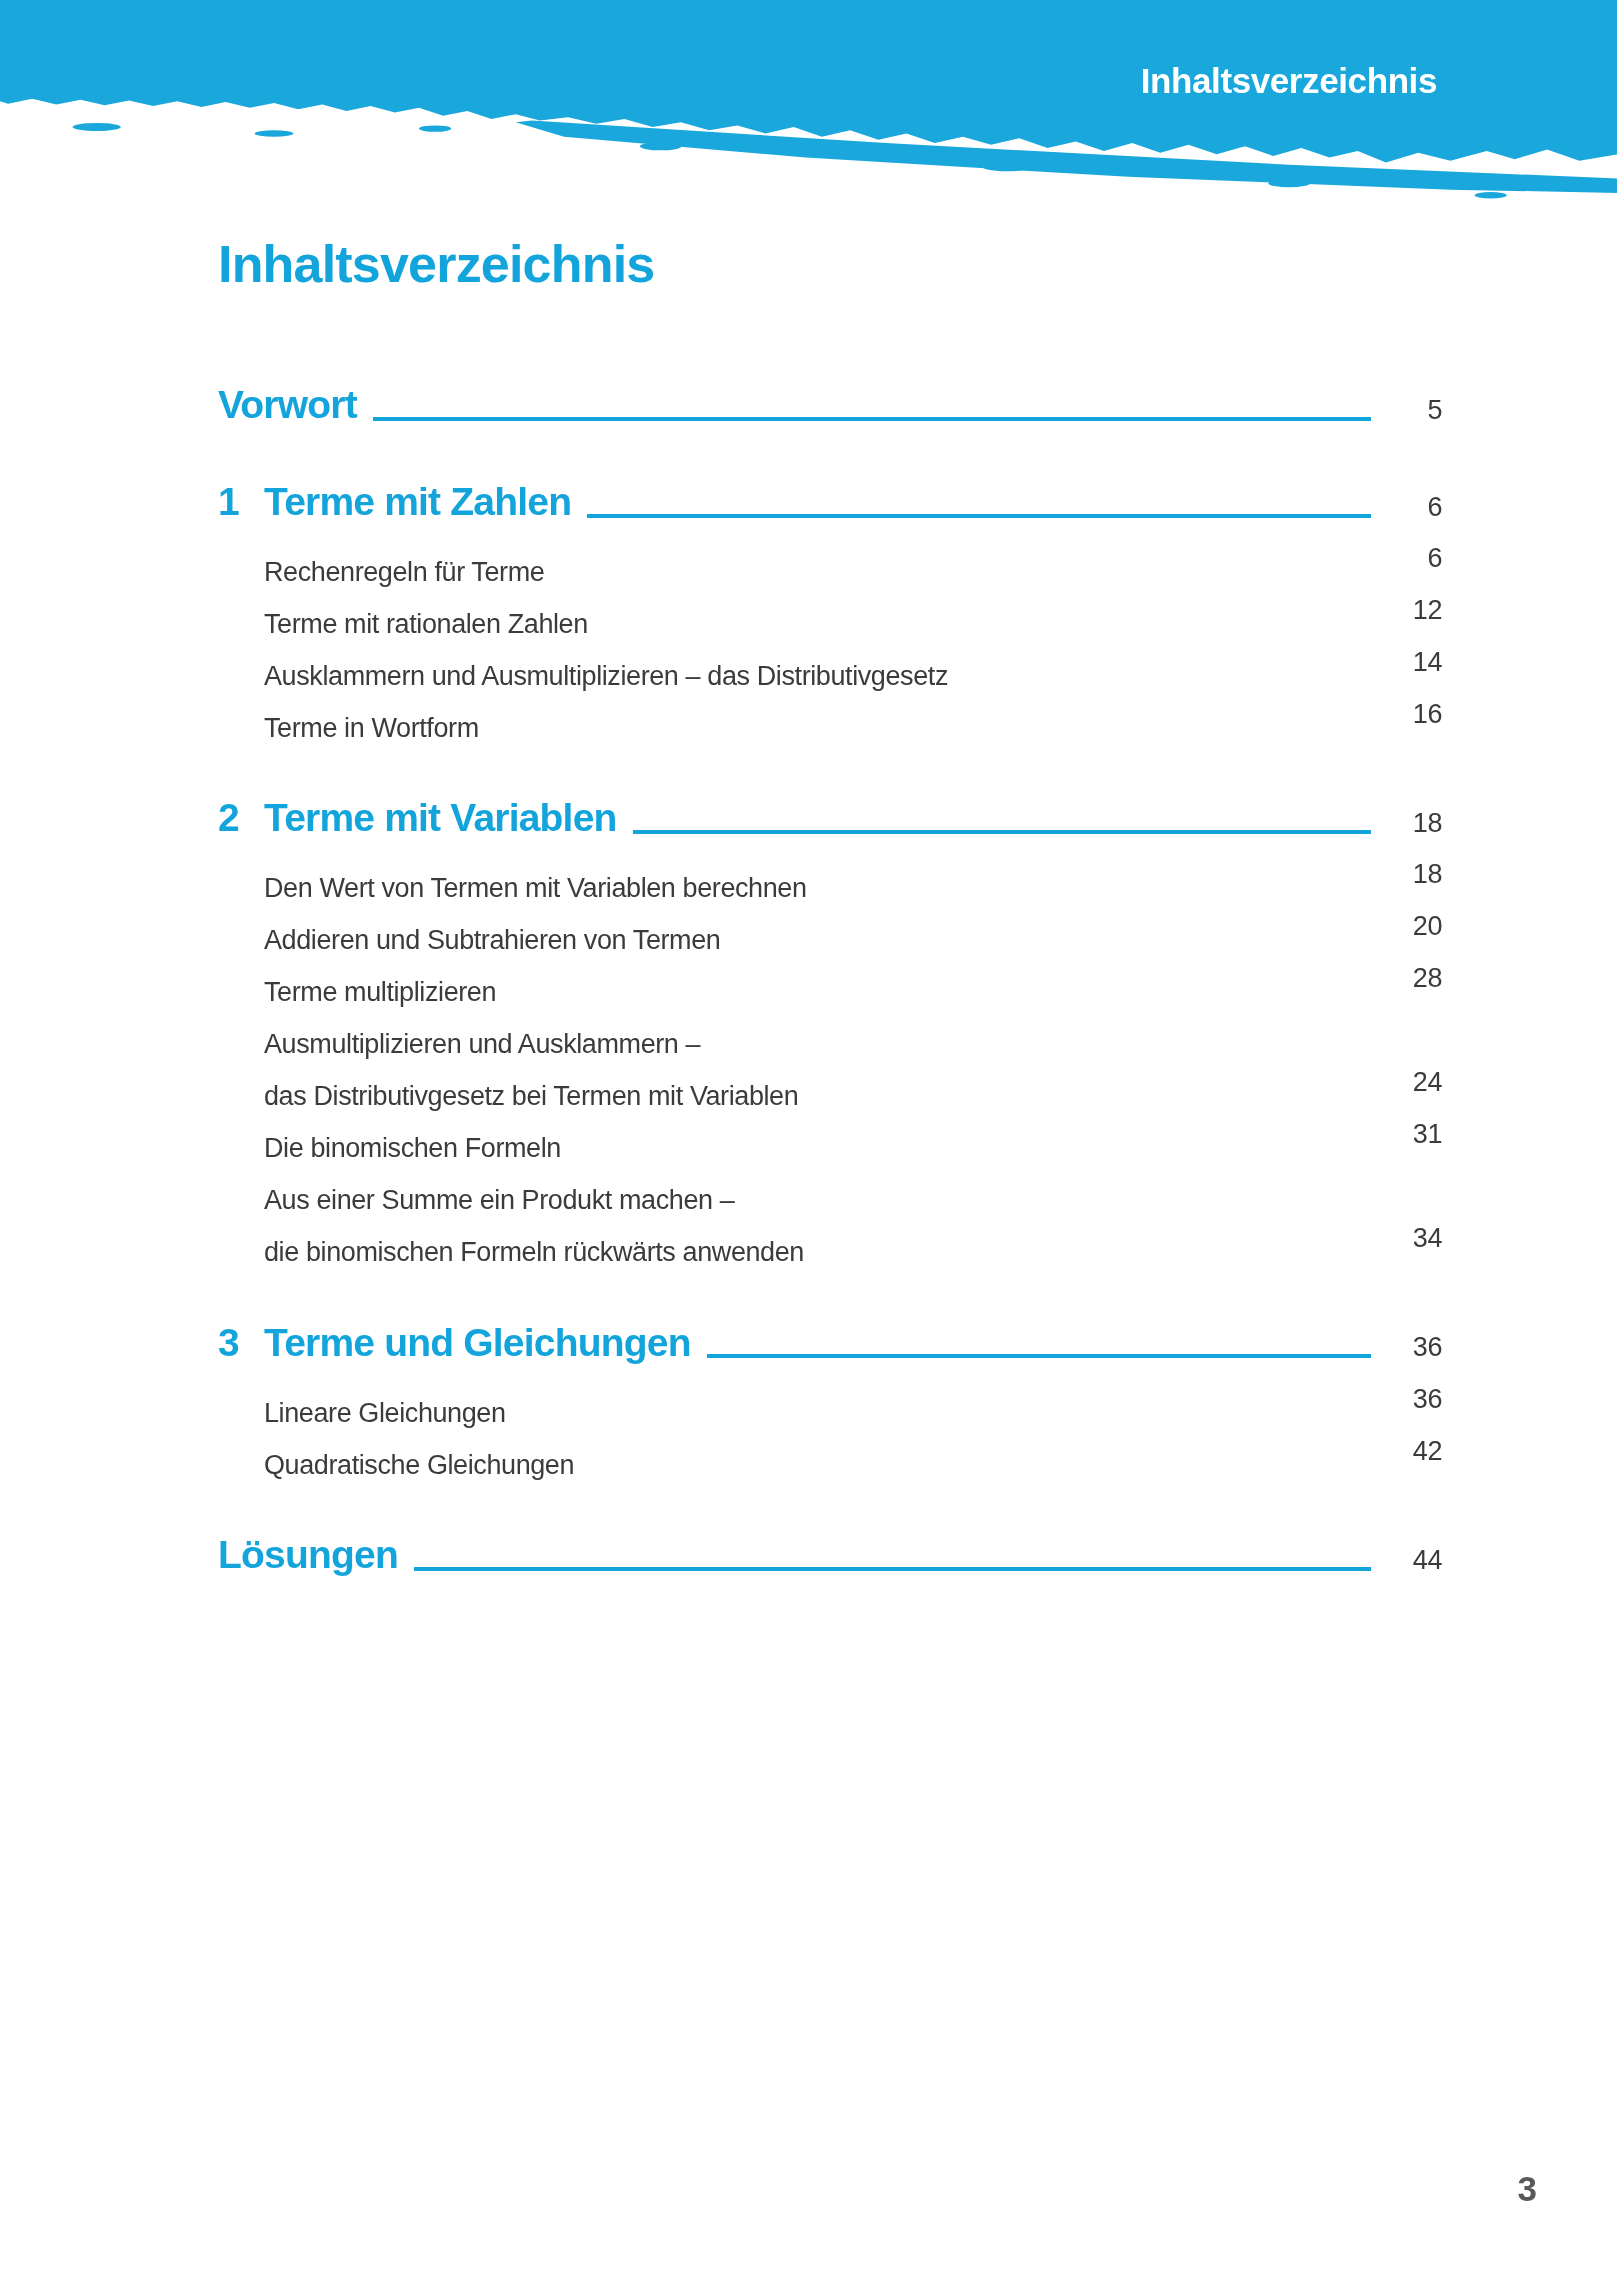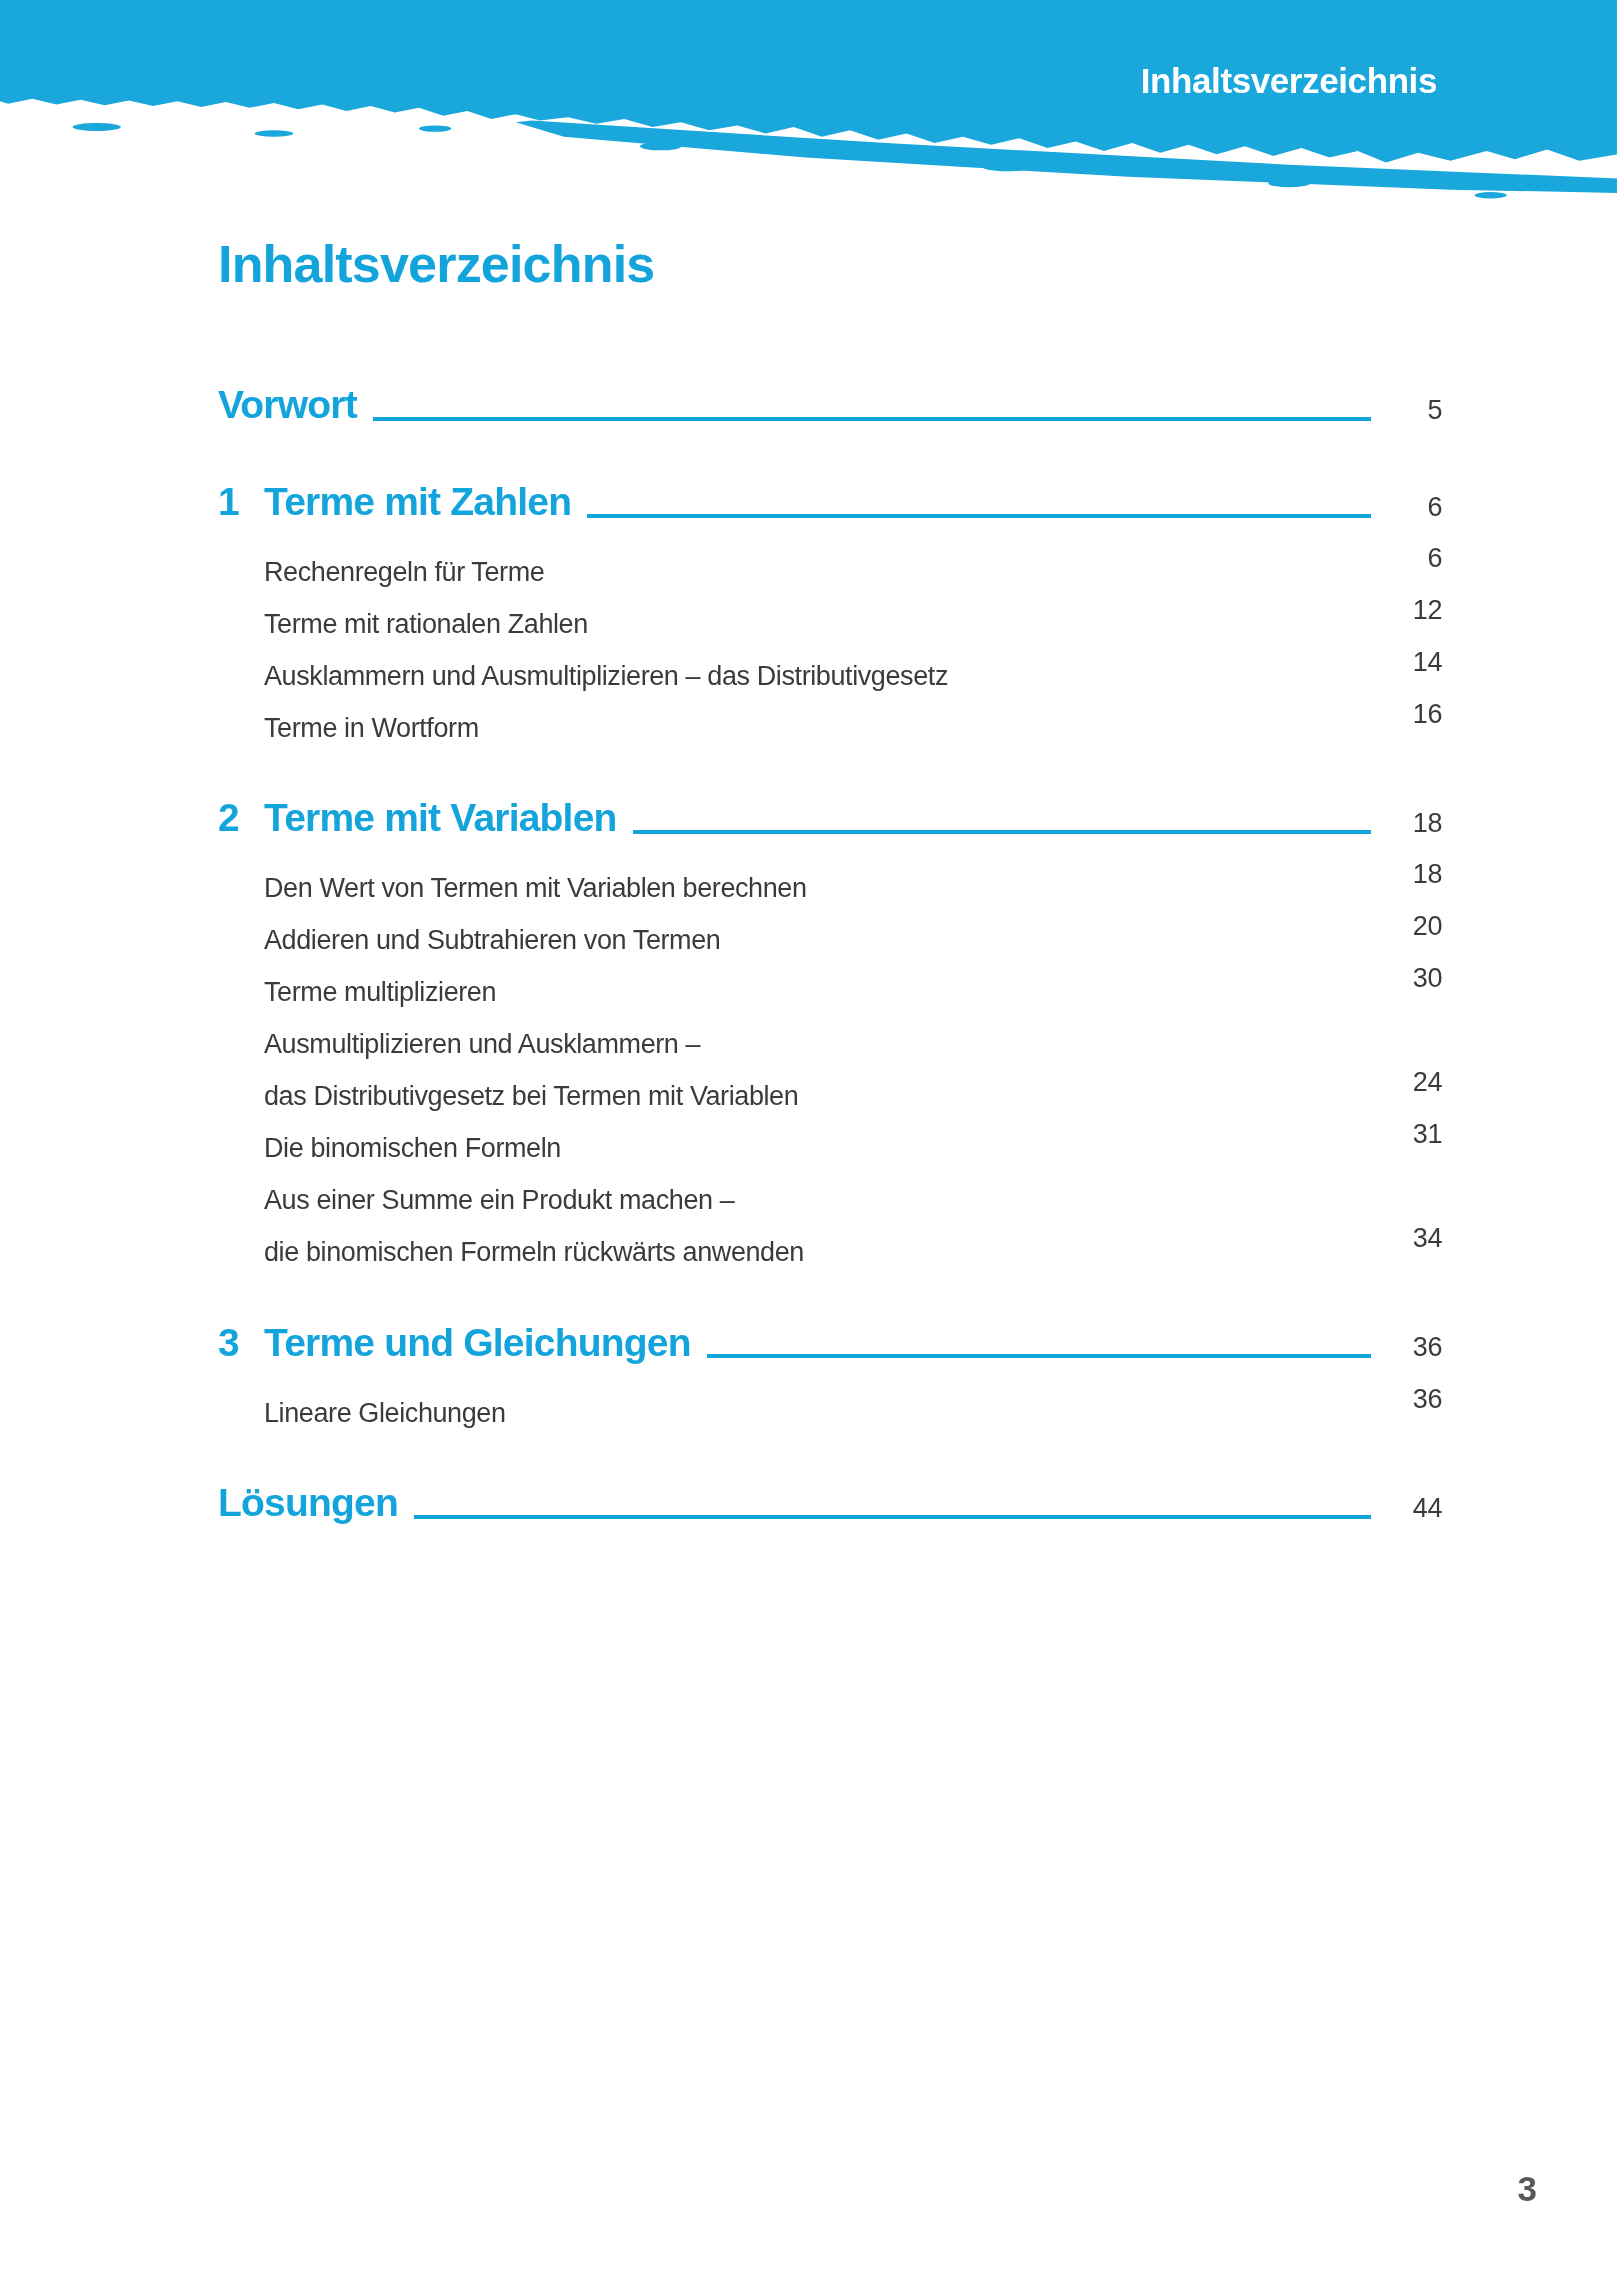--- a/index.html
+++ b/index.html
@@ -156,21 +156,21 @@
         <span class="pagenum">18</span>
       </div>
       <div class="row item">
         <span class="item-title">Addieren und Subtrahieren von Termen</span>
         <span class="spacer"></span>
         <span class="pagenum">20</span>
       </div>
       <div class="row item">
         <span class="item-title">Terme multiplizieren</span>
         <span class="spacer"></span>
-        <span class="pagenum">30</span>
+        <span class="pagenum">28</span>
       </div>
       <div class="row item">
         <span class="item-title">Ausmultiplizieren und Ausklammern –</span>
         <span class="spacer"></span>
         <span class="pagenum"></span>
       </div>
       <div class="row item">
         <span class="item-title">das Distributivgesetz bei Termen mit Variablen</span>
         <span class="spacer"></span>
         <span class="pagenum">24</span>
@@ -197,20 +197,25 @@
       <span class="chap-title">Terme und Gleichungen</span>
       <span class="leader"></span>
       <span class="pagenum">36</span>
     </div>
     <div class="items">
       <div class="row item">
         <span class="item-title">Lineare Gleichungen</span>
         <span class="spacer"></span>
         <span class="pagenum">36</span>
       </div>
+      <div class="row item">
+        <span class="item-title">Quadratische Gleichungen</span>
+        <span class="spacer"></span>
+        <span class="pagenum">42</span>
+      </div>
     </div>
 
     <div class="row chapter">
       <span class="chap-title">Lösungen</span>
       <span class="leader"></span>
       <span class="pagenum">44</span>
     </div>
 
   </div>
 </div>

